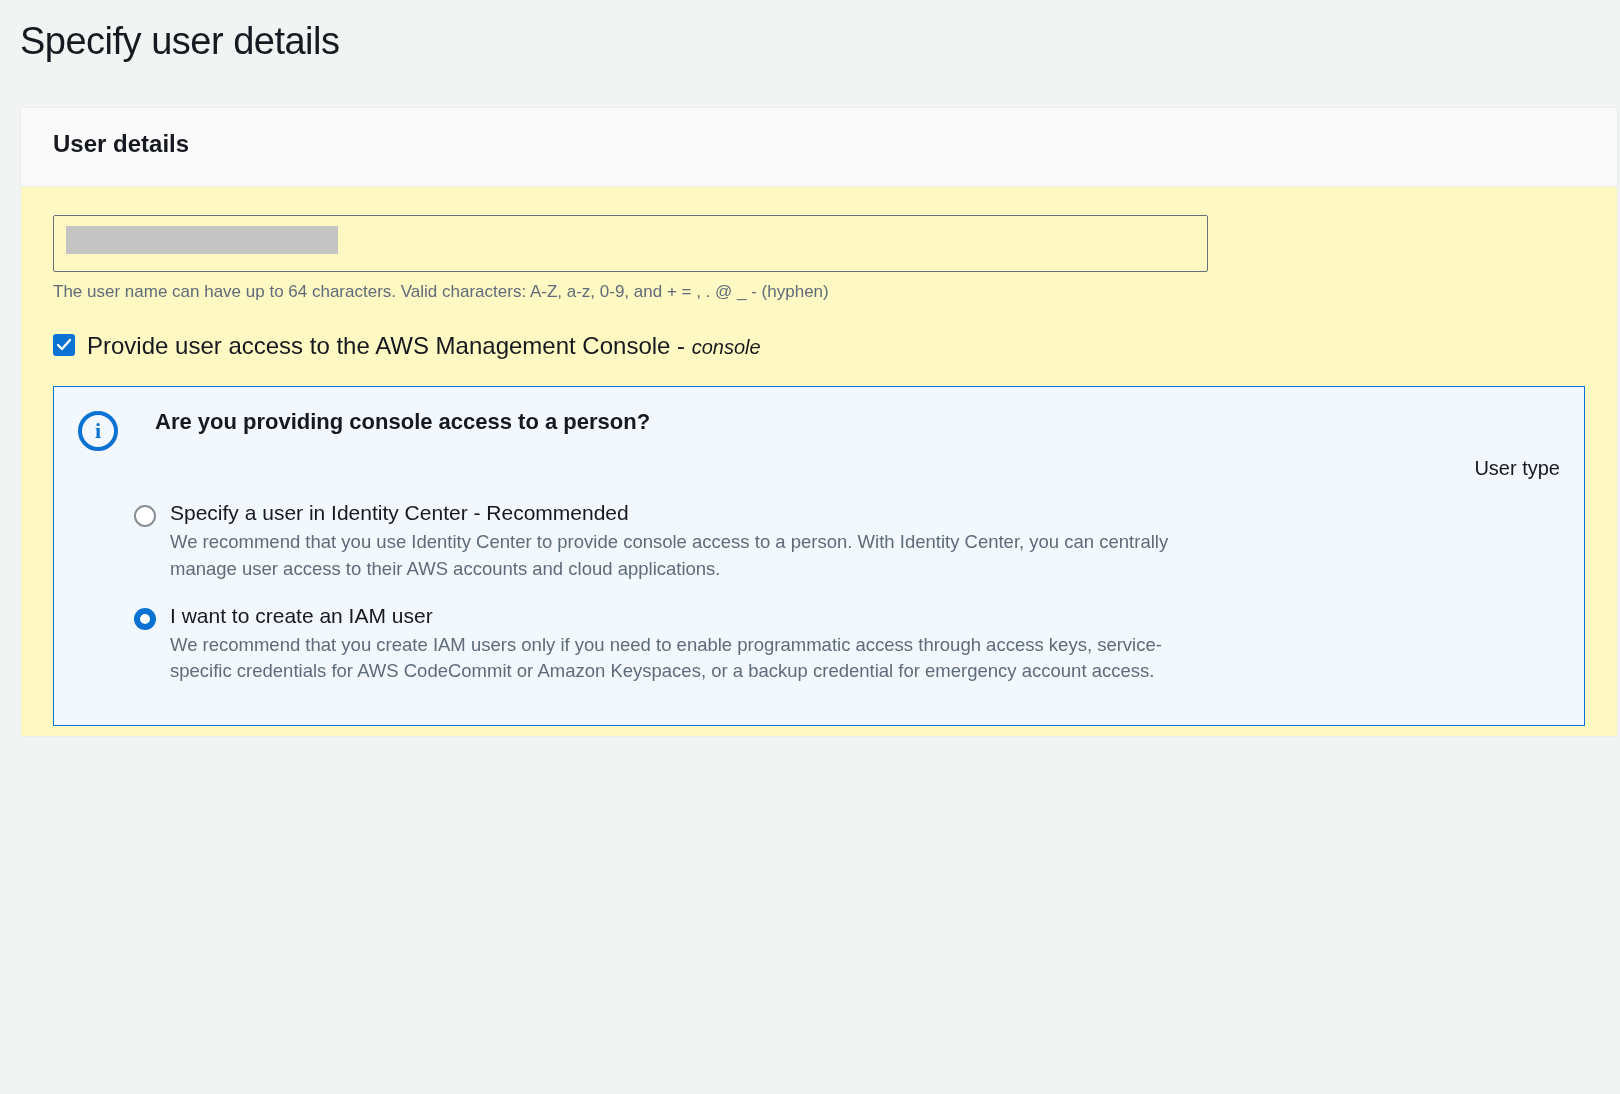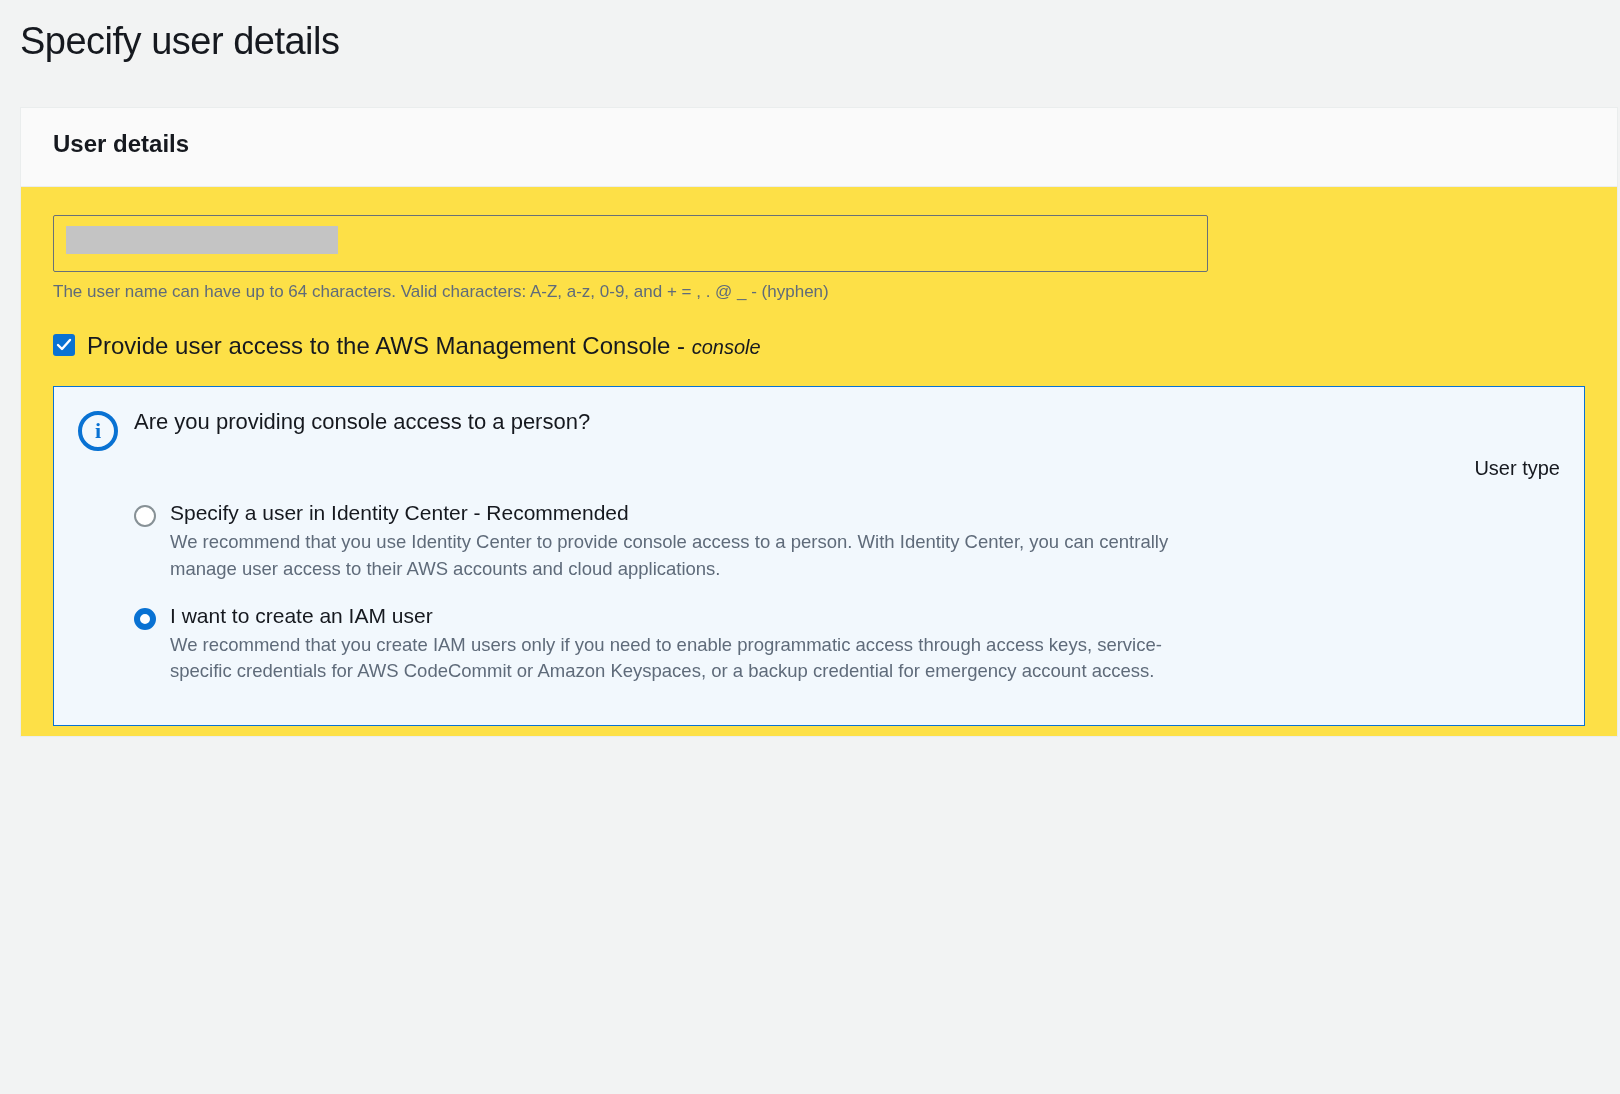--- a/index.html
+++ b/index.html
@@ -17,21 +17,21 @@
       padding: 20px 2px 0 20px;
     }
     .page-title {
       font-size: 38px;
       font-weight: 400;
       color: #16191f;
       margin-bottom: 44px;
       letter-spacing: -0.5px;
     }
     .panel {
-      background: #fde047;
+      background: #fef9c3;
       border: 1px solid #eaeded;
     }
     .panel-header {
       padding: 22px 32px 28px 32px;
       border-bottom: 1px solid #eaeded;
       background: #fafafa;
     }
     .panel-header h2 {
       font-size: 24px;
       font-weight: 700;
@@ -141,23 +141,24 @@
       color: #0972d3;
       font-weight: 700;
       font-family: Georgia, serif;
       font-size: 22px;
     }
     .info-content {
       flex: 1;
     }
     .info-title {
       font-size: 22px;
-      font-weight: 400;
+      font-weight: 700;
       color: #16191f;
       margin-bottom: 22px;
+      margin-left: 21px;
     }
     .user-type-label {
       font-size: 20px;
       color: #16191f;
       margin-bottom: 16px;
       text-align: right;
     }
     .radio-option {
       display: flex;
       align-items: flex-start;

